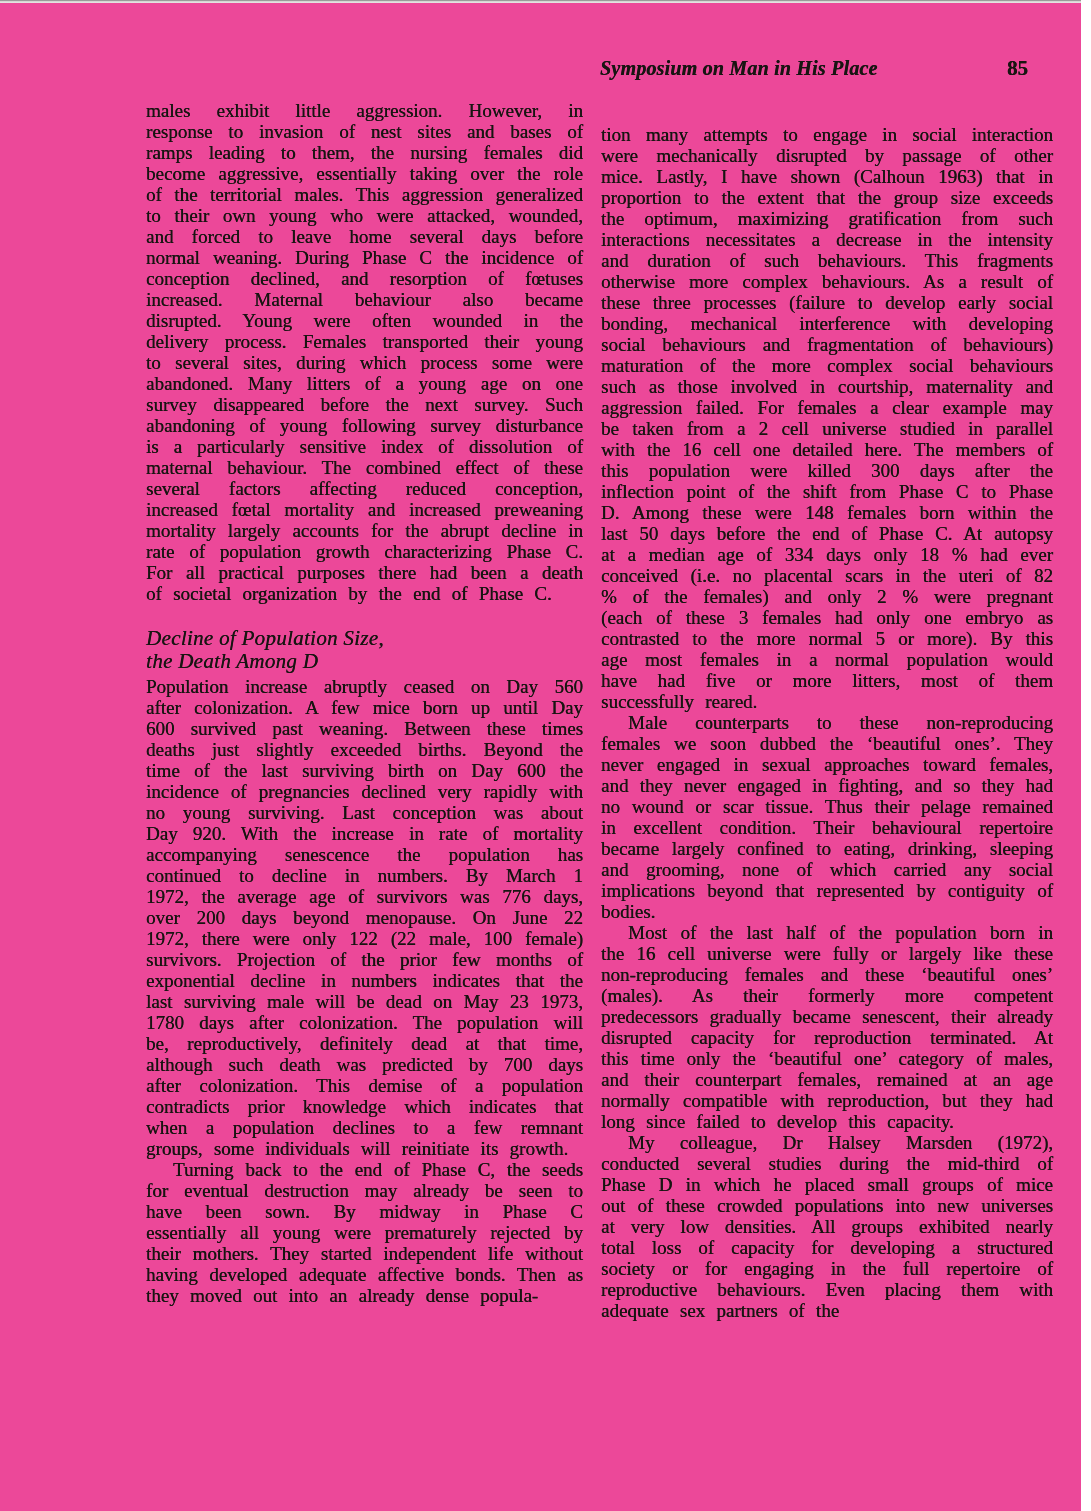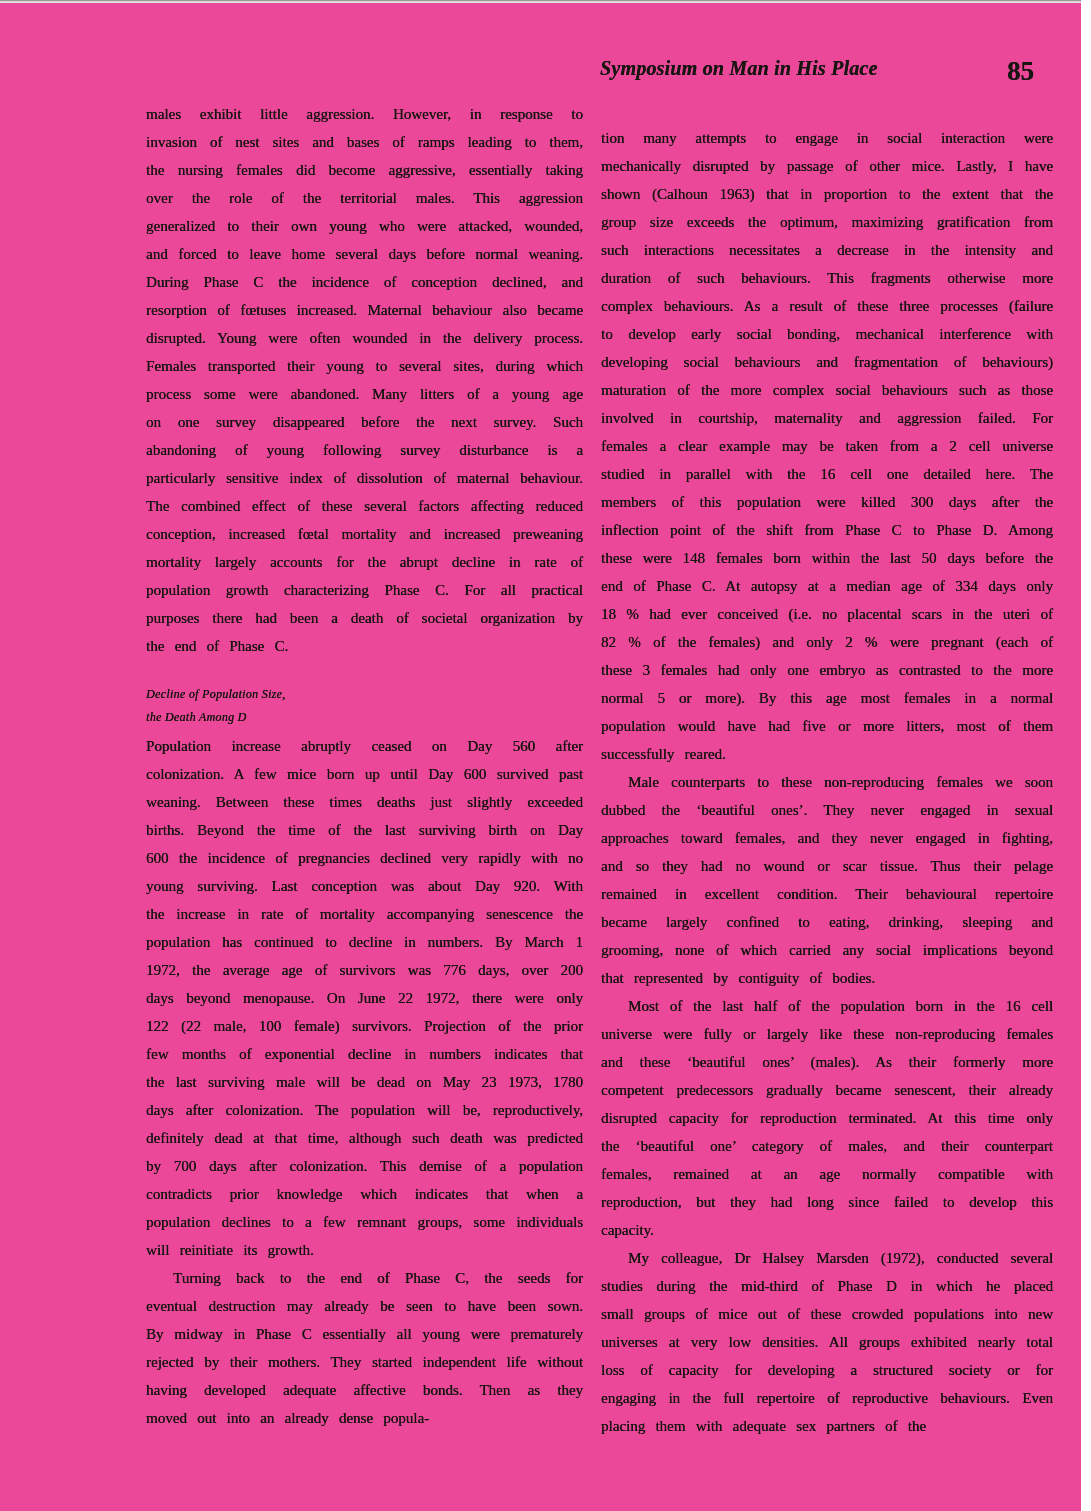--- a/index.html
+++ b/index.html
@@ -22,41 +22,41 @@
     background: linear-gradient(to bottom, #9a9a9a 0 40%, #d6d6d4 40% 75%, #fcfcfa);
   }
   .running-head-title {
     position: absolute; left: 600px; top: 57px;
     font-style: italic; font-weight: 700;
     font-size: 20px; letter-spacing: 0.2px;
     white-space: nowrap;
   }
   .running-head-page {
     position: absolute; left: 1007px; top: 56px;
-    font-weight: 700; font-size: 27px;
+    font-weight: 700; font-size: 21px;
   }
   .col {
     position: absolute; top: 100px;
   }
   .col-left  { left: 146px; width: 437px; }
   .col-right { left: 601px; width: 452px; margin-top: 24px; }
   .para {
     margin: 0;
-    font-size: 15px;
-    line-height: 28px;
+    font-size: 19px;
+    line-height: 21px;
     text-align: justify;
     word-spacing: 6.5px;
     hyphens: none;
   }
   .para.indent { text-indent: 27px; }
   .section-heading {
     margin: 23px 0 4px 0;
     font-style: italic;
     font-weight: 400;
-    font-size: 12px;
+    font-size: 21px;
     line-height: 22.5px;
     letter-spacing: 0.3px;
   }
   .heading-line { display: block; }
 </style>
 </head>
 <body>
 
 <div class="page">
 

